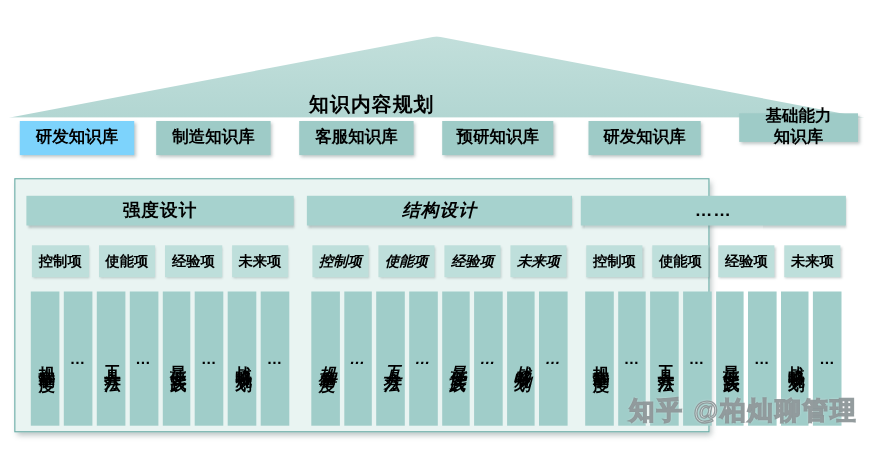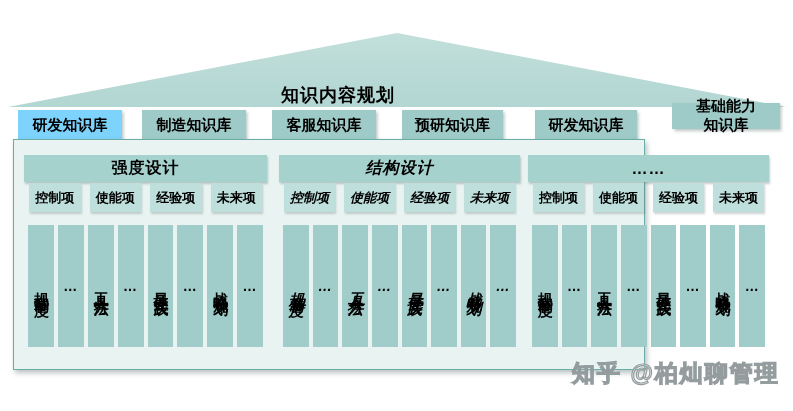--- a/index.html
+++ b/index.html
@@ -20,32 +20,32 @@
     box-shadow:1.5px 2px 3px rgba(90,110,110,.4);white-space:pre-line;
     text-align:center;line-height:1.25;}
   .kb1{left:18px;width:104px;background:#7dd3fc;}
   .kb2{left:142px;width:104px;}
   .kb3{left:272px;width:104px;}
   .kb4{left:402px;width:101px;}
   .kb5{left:535px;width:102px;}
   .kb6{left:672px;width:108px;top:103px;height:26px;}
 
   
-  .panel{position:absolute;left:13px;top:139px;width:632px;height:231px;
+  .panel{position:absolute;left:13px;top:162px;width:632px;height:231px;
     background:#e9f4f2;border:1px solid #6aaca6;box-sizing:border-box;
     box-shadow:2px 3px 5px rgba(100,120,120,.45);}
   .grp{position:absolute;top:15px;height:204px;}
   .g1{left:10px;width:243px;}
   .g2{left:265px;width:241px;font-style:italic;}
   .g3{left:514px;width:241px;}
 
   .grp-header{height:27px;background:#a6d2ce;display:flex;align-items:center;
     justify-content:center;font-size:16px;font-weight:bold;letter-spacing:1px;
     box-shadow:1px 2px 2px rgba(90,110,110,.35);}
-  .sub-row{margin-top:1px;height:29px;display:flex;gap:9px;padding:0 5px;}
+  .sub-row{margin-top:18px;height:29px;display:flex;gap:9px;padding:0 5px;}
   .sub{flex:1;background:#bedfdb;display:flex;align-items:center;justify-content:center;
     font-size:13px;font-weight:bold;box-shadow:1px 1.5px 2px rgba(90,110,110,.3);}
   .bars{margin-top:13px;height:122px;display:flex;gap:4px;padding:0 4px;}
   .bar{flex:1;background:#a0cdc9;display:flex;align-items:center;justify-content:center;}
   .col-label{writing-mode:vertical-rl;text-orientation:upright;
     font-size:15px;font-weight:bold;letter-spacing:3px;}
   .col-dots{font-size:14px;font-weight:bold;letter-spacing:1px;}
 
   
   .watermark{position:absolute;left:572px;top:358px;font-size:23px;font-weight:bold;

